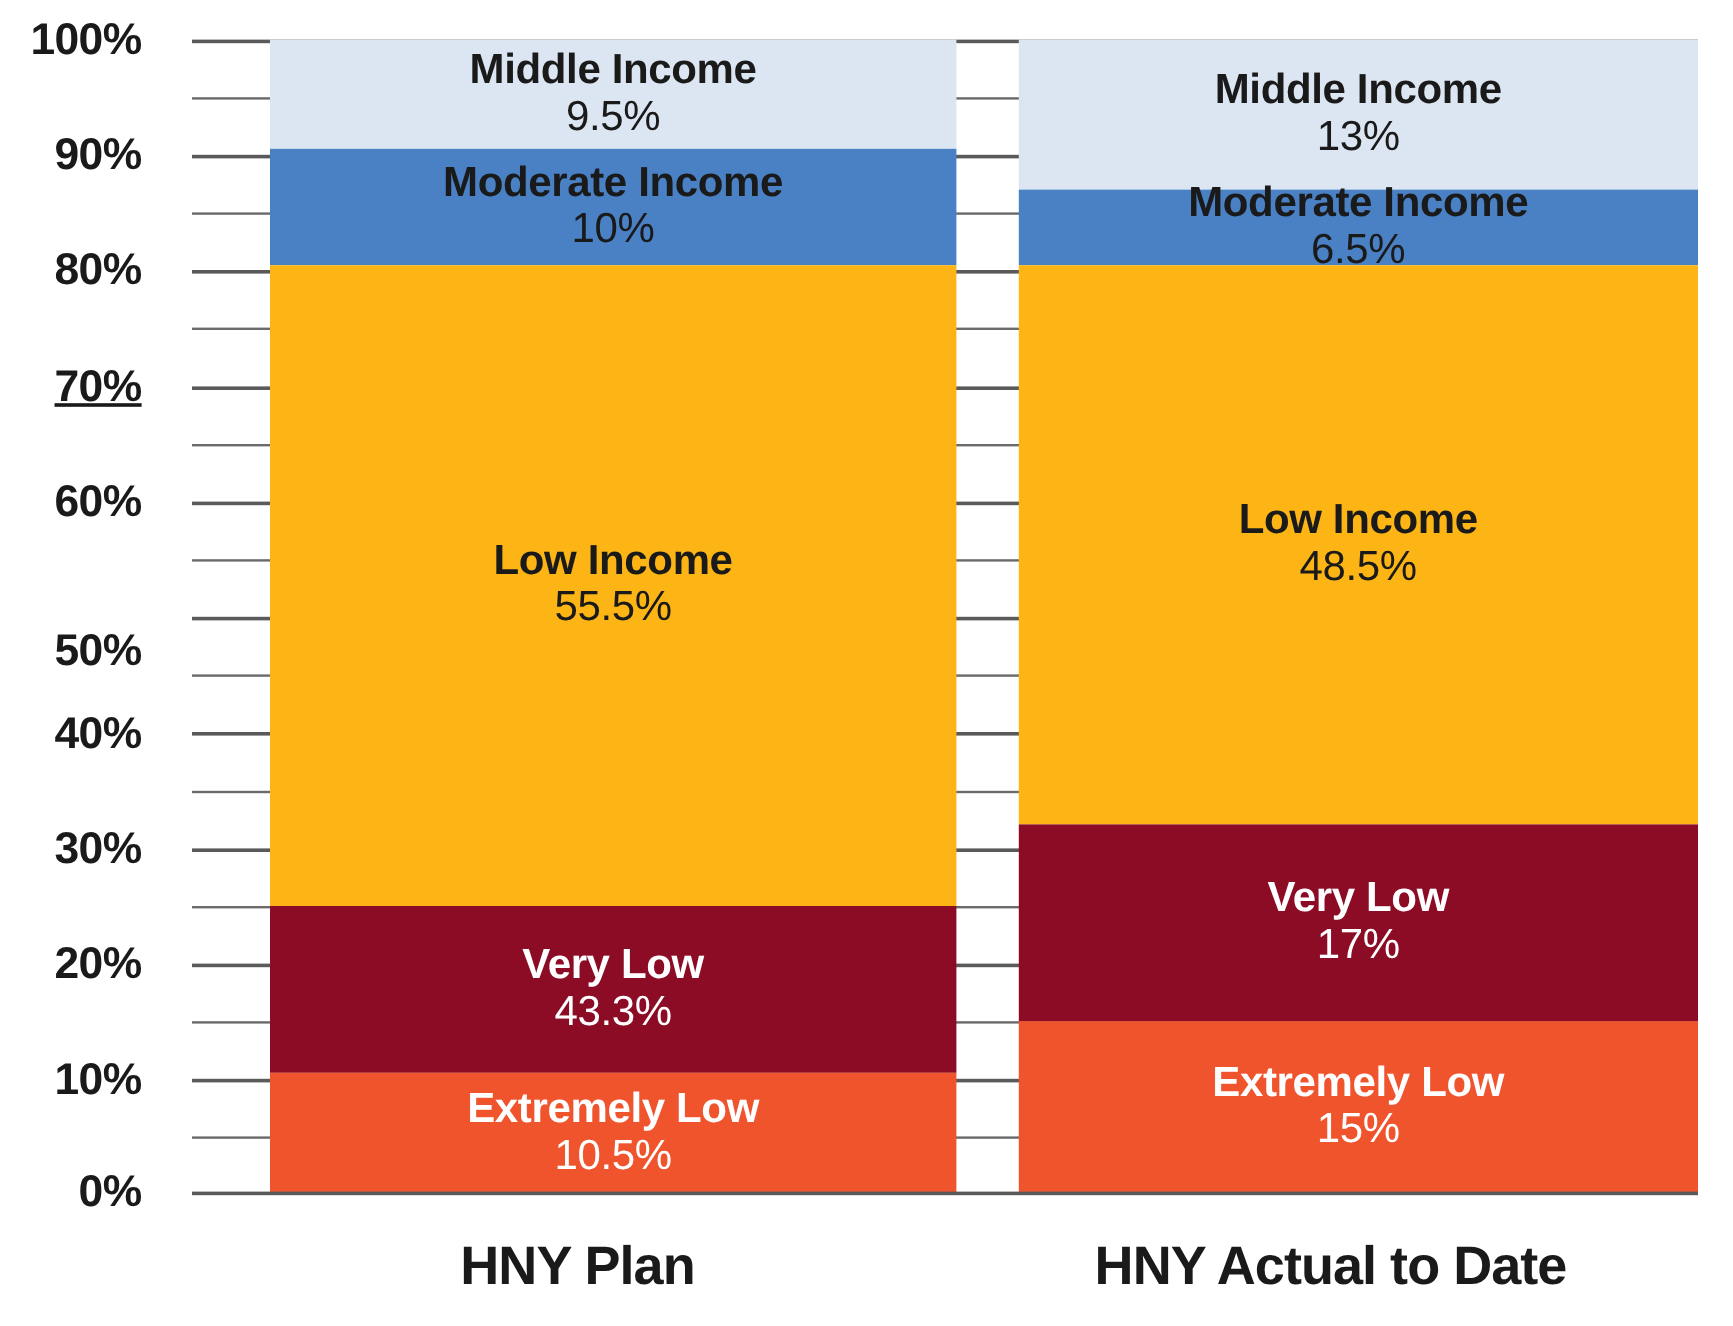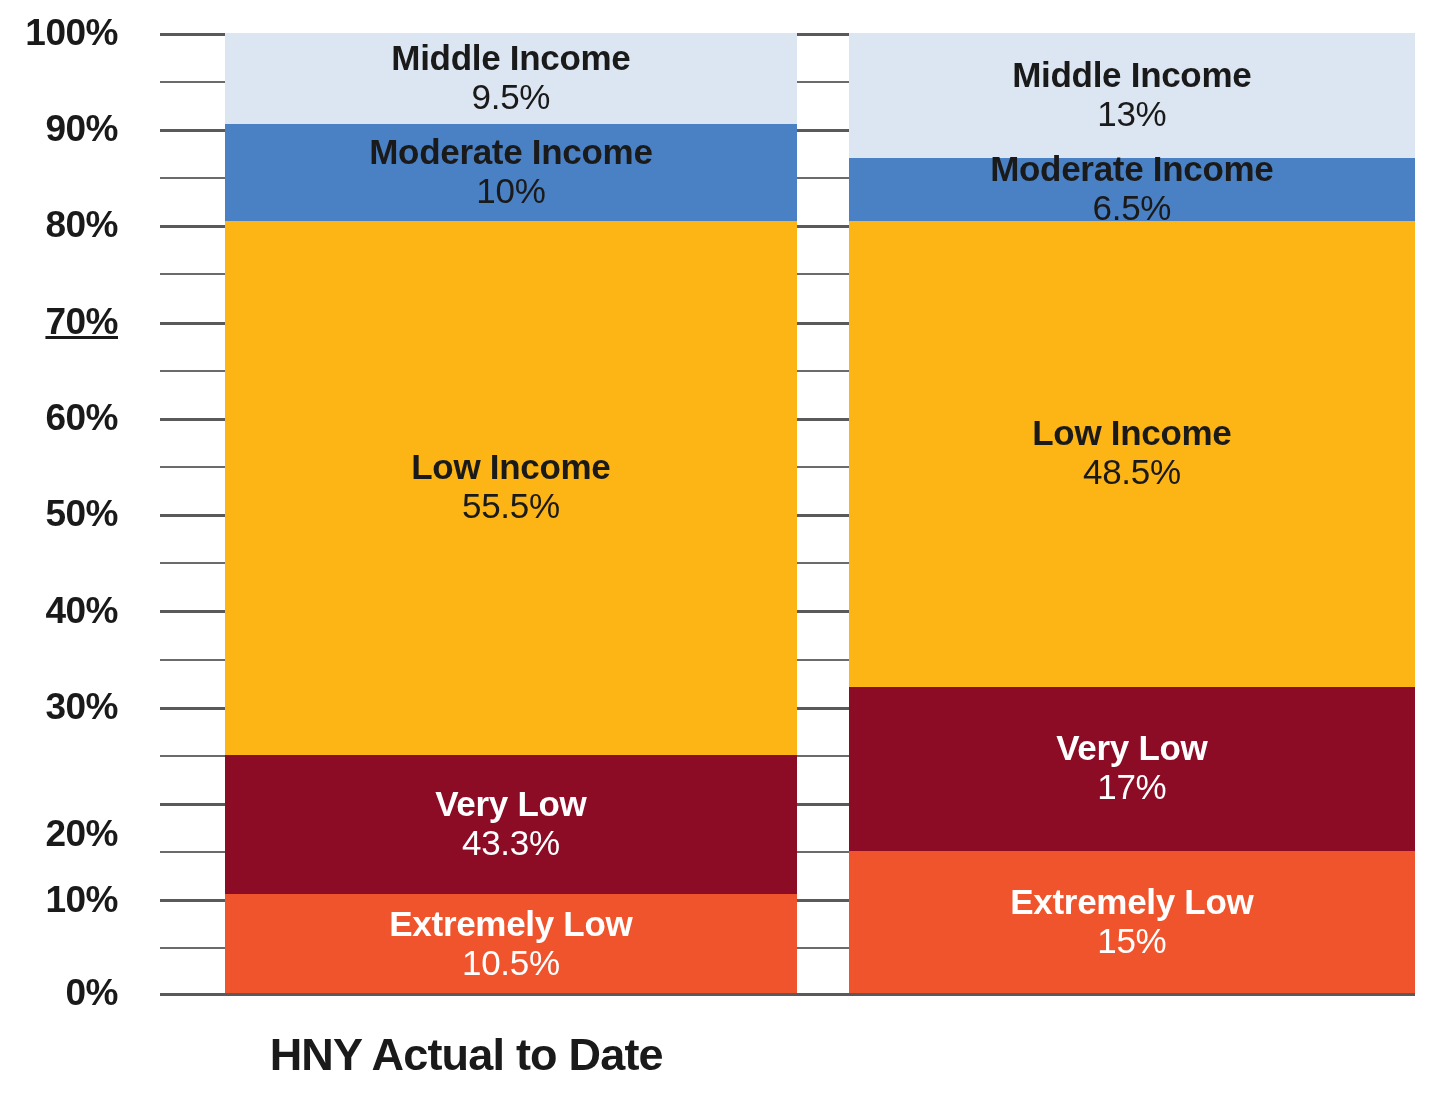--- a/index.html
+++ b/index.html
@@ -143,24 +143,24 @@
 <body>
 
 <div id="chart-root">
 
   <div class="y-axis-labels">
     <div class="y-tick-label" style="top:33px;">100%</div>
     <div class="y-tick-label" style="top:129px;">90%</div>
     <div class="y-tick-label" style="top:225px;margin-left:39px;">80%</div>
     <div class="y-tick-label" style="top:322px;text-decoration:underline;">70%</div>
     <div class="y-tick-label" style="top:418px;">60%</div>
-    <div class="y-tick-label" style="top:514px;">50%</div>
+    <div class="y-tick-label" style="top:542px;">50%</div>
     <div class="y-tick-label" style="top:611px;">40%</div>
     <div class="y-tick-label" style="top:707px;">30%</div>
-    <div class="y-tick-label" style="top:803px;margin-top:31px;">20%</div>
+    <div class="y-tick-label" style="top:803px;">20%</div>
     <div class="y-tick-label" style="top:900px;">10%</div>
     <div class="y-tick-label" style="top:993px;">0%</div>
   </div>
 
   <div class="plot-area">
     <div class="gridline" style="top:0px;"></div>
     <div class="gridline minor" style="top:48px;"></div>
     <div class="gridline" style="top:96px;"></div>
     <div class="gridline minor" style="top:144px;"></div>
     <div class="gridline" style="top:192px;"></div>
@@ -231,16 +231,17 @@
           <span class="seg-value">15%</span>
         </div>
       </div>
 
     </div>
   </div>
 
   <div class="axis-baseline"></div>
 
   <div class="x-labels">
+    <div class="x-label x-plan">HNY Plan</div>
     <div class="x-label x-actual">HNY Actual to Date</div>
   </div>
 
 </div>
 
 </body></html>

